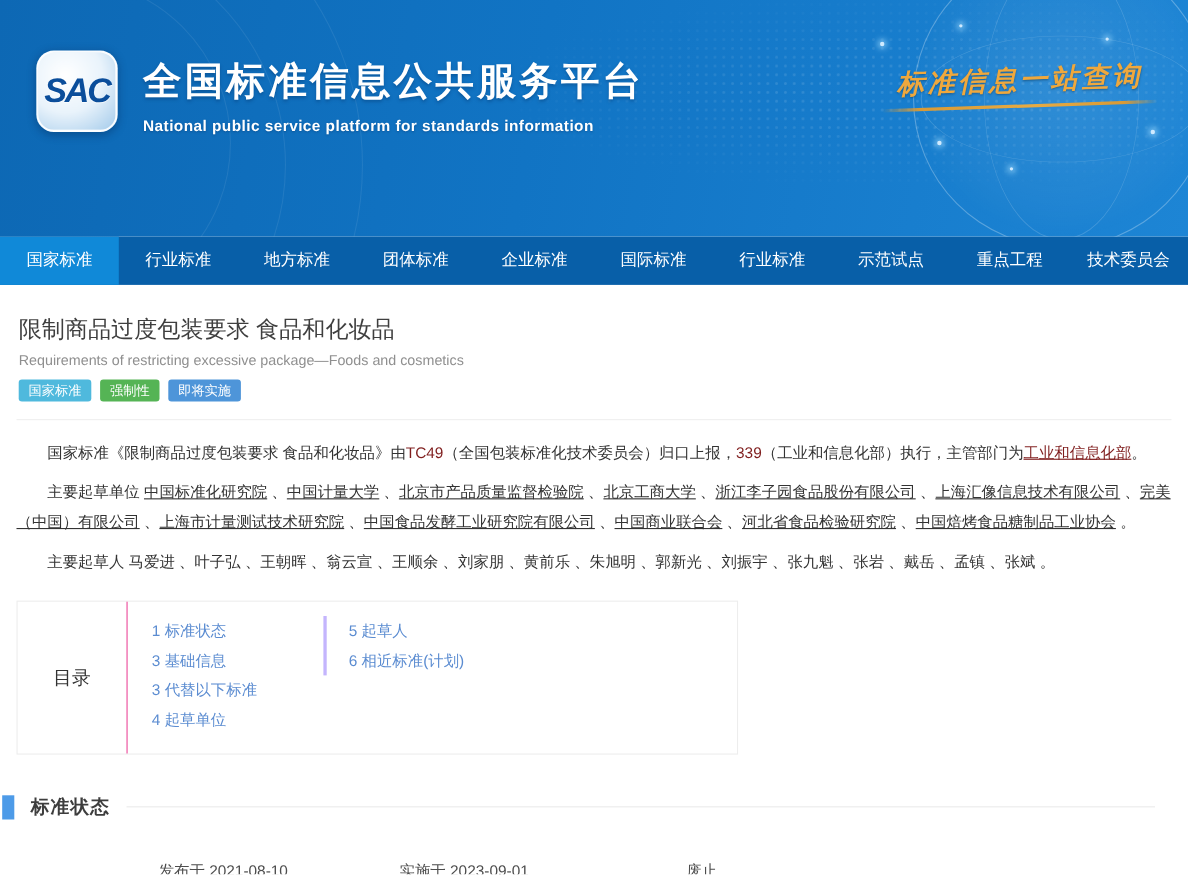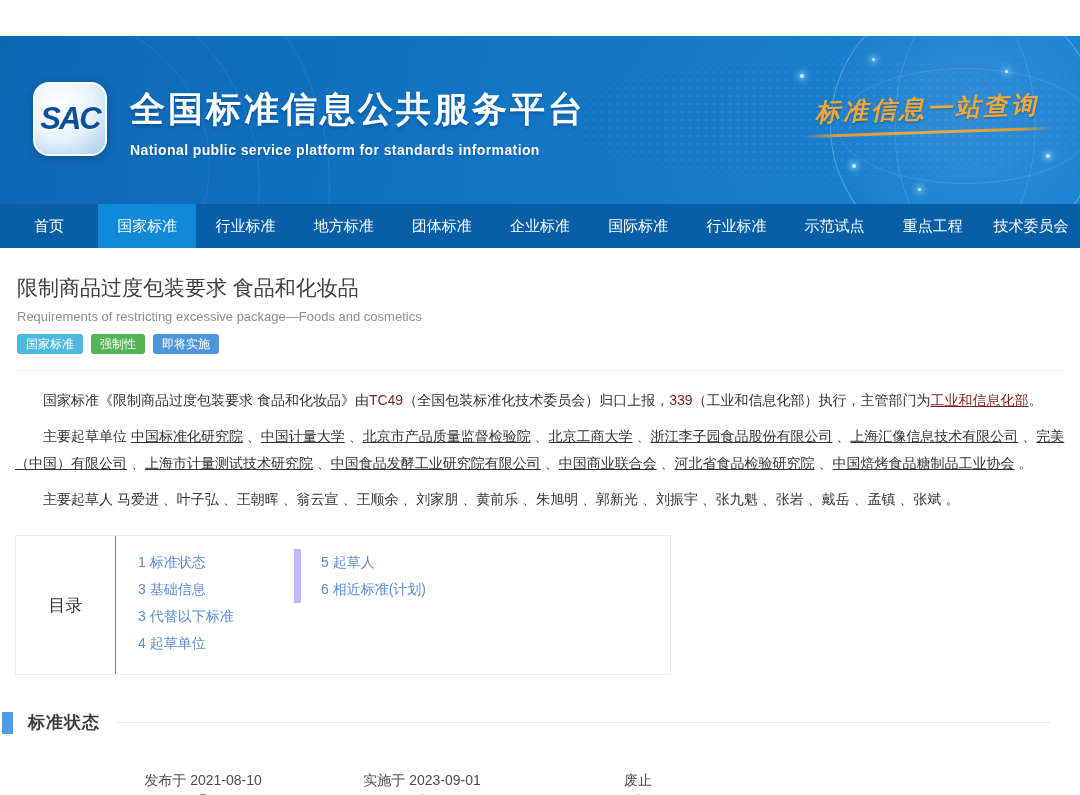--- a/index.html
+++ b/index.html
@@ -1,20 +1,20 @@
 <!DOCTYPE html>
 <html><head>
 <meta charset="utf-8">
 <style>
   * { margin:0; padding:0; box-sizing:border-box; }
   html,body { width:1080px; background:#fff; font-family:"Liberation Sans","DejaVu Sans",sans-serif; }
   .page { width:1080px; height:795px; overflow:hidden; background:#fff; }
 
   
-  .header { position:relative; height:168px; background:linear-gradient(100deg,#0d68b4 0%,#1174c4 45%,#1d85d5 100%); overflow:hidden;margin-top:36px; }
+  .header { position:relative; height:215px; background:linear-gradient(100deg,#0d68b4 0%,#1174c4 45%,#1d85d5 100%); overflow:hidden; }
   .arc { position:absolute; border:1px solid rgba(255,255,255,0.08); border-radius:50%; }
   .arc1 { width:420px; height:420px; left:-160px; top:-60px; }
   .arc2 { width:560px; height:560px; left:-230px; top:-130px; }
   .arc3 { width:300px; height:300px; left:-90px; top:-20px; }
   .dotmap { position:absolute; left:470px; top:0; width:610px; height:168px;
     background-image:radial-gradient(rgba(255,255,255,0.25) 1px, transparent 1.6px);
     background-size:8px 8px; opacity:.45;
     -webkit-mask-image:radial-gradient(ellipse at 60% 50%, #000 25%, transparent 78%);
             mask-image:radial-gradient(ellipse at 60% 50%, #000 25%, transparent 78%); }
   .globe { position:absolute; right:-20px; top:-45px; width:270px; height:270px;
@@ -64,21 +64,21 @@
   .lnk.u { text-decoration:underline; }
   .org { color:#333; text-decoration:underline; cursor:pointer; }
 
   
   .toc { display:flex; width:656px; min-height:140px; border:1px solid #ededed; margin-top:22px; }
   .toc-label { width:100px; display:flex; align-items:center; justify-content:center;
     border-right:1px solid #ec4899; font-size:17px; color:#333; }
   .toc-body { flex:1; display:flex; align-items:flex-start; padding:13px 0; }
   .toc-col { display:flex; flex-direction:column; }
   .toc-col1 { width:178px; padding-left:22px; }
-  .toc-col2 { border-left:7px solid #c4b5fd; padding-left:20px; }
+  .toc-col2 { border-left:3px solid #c4b5fd; padding-left:20px; }
   .toc-item { font-size:14px; color:#5b8cd1; line-height:27px; cursor:pointer; white-space:nowrap; }
 
   
   .sec-head { display:flex; align-items:center; margin-top:36px; margin-left:-13px; }
   .sec-marker { width:11px; height:22px; background:#4d9be8; margin-right:15px; }
   .sec-title { font-size:17px; font-weight:700; color:#3d3d3d; letter-spacing:1px; }
   .sec-line { flex:1; height:1px; background:#eaeaea; margin-left:15px; margin-right:15px; }
 
   .timeline { position:relative; height:62px; margin:26px -15px 0; }
   .tl-line-green { position:absolute; left:12px; top:39px; width:191px; height:4px; border-radius:2px;
@@ -114,21 +114,20 @@
       <div class="site-title">全国标准信息公共服务平台</div>
       <div class="site-subtitle">National public service platform  for standards information</div>
     </div>
     <div class="slogan-wrap">
       <div class="slogan-text">标准信息一站查询</div>
       <div class="slogan-underline"></div>
     </div>
   </div>
 
   <div class="nav">
-      <div class="nav-item">首页</div>
       <div class="nav-item active">国家标准</div>
       <div class="nav-item">行业标准</div>
       <div class="nav-item">地方标准</div>
       <div class="nav-item">团体标准</div>
       <div class="nav-item">企业标准</div>
       <div class="nav-item">国际标准</div>
       <div class="nav-item">行业标准</div>
       <div class="nav-item">示范试点</div>
       <div class="nav-item">重点工程</div>
       <div class="nav-item">技术委员会</div>

